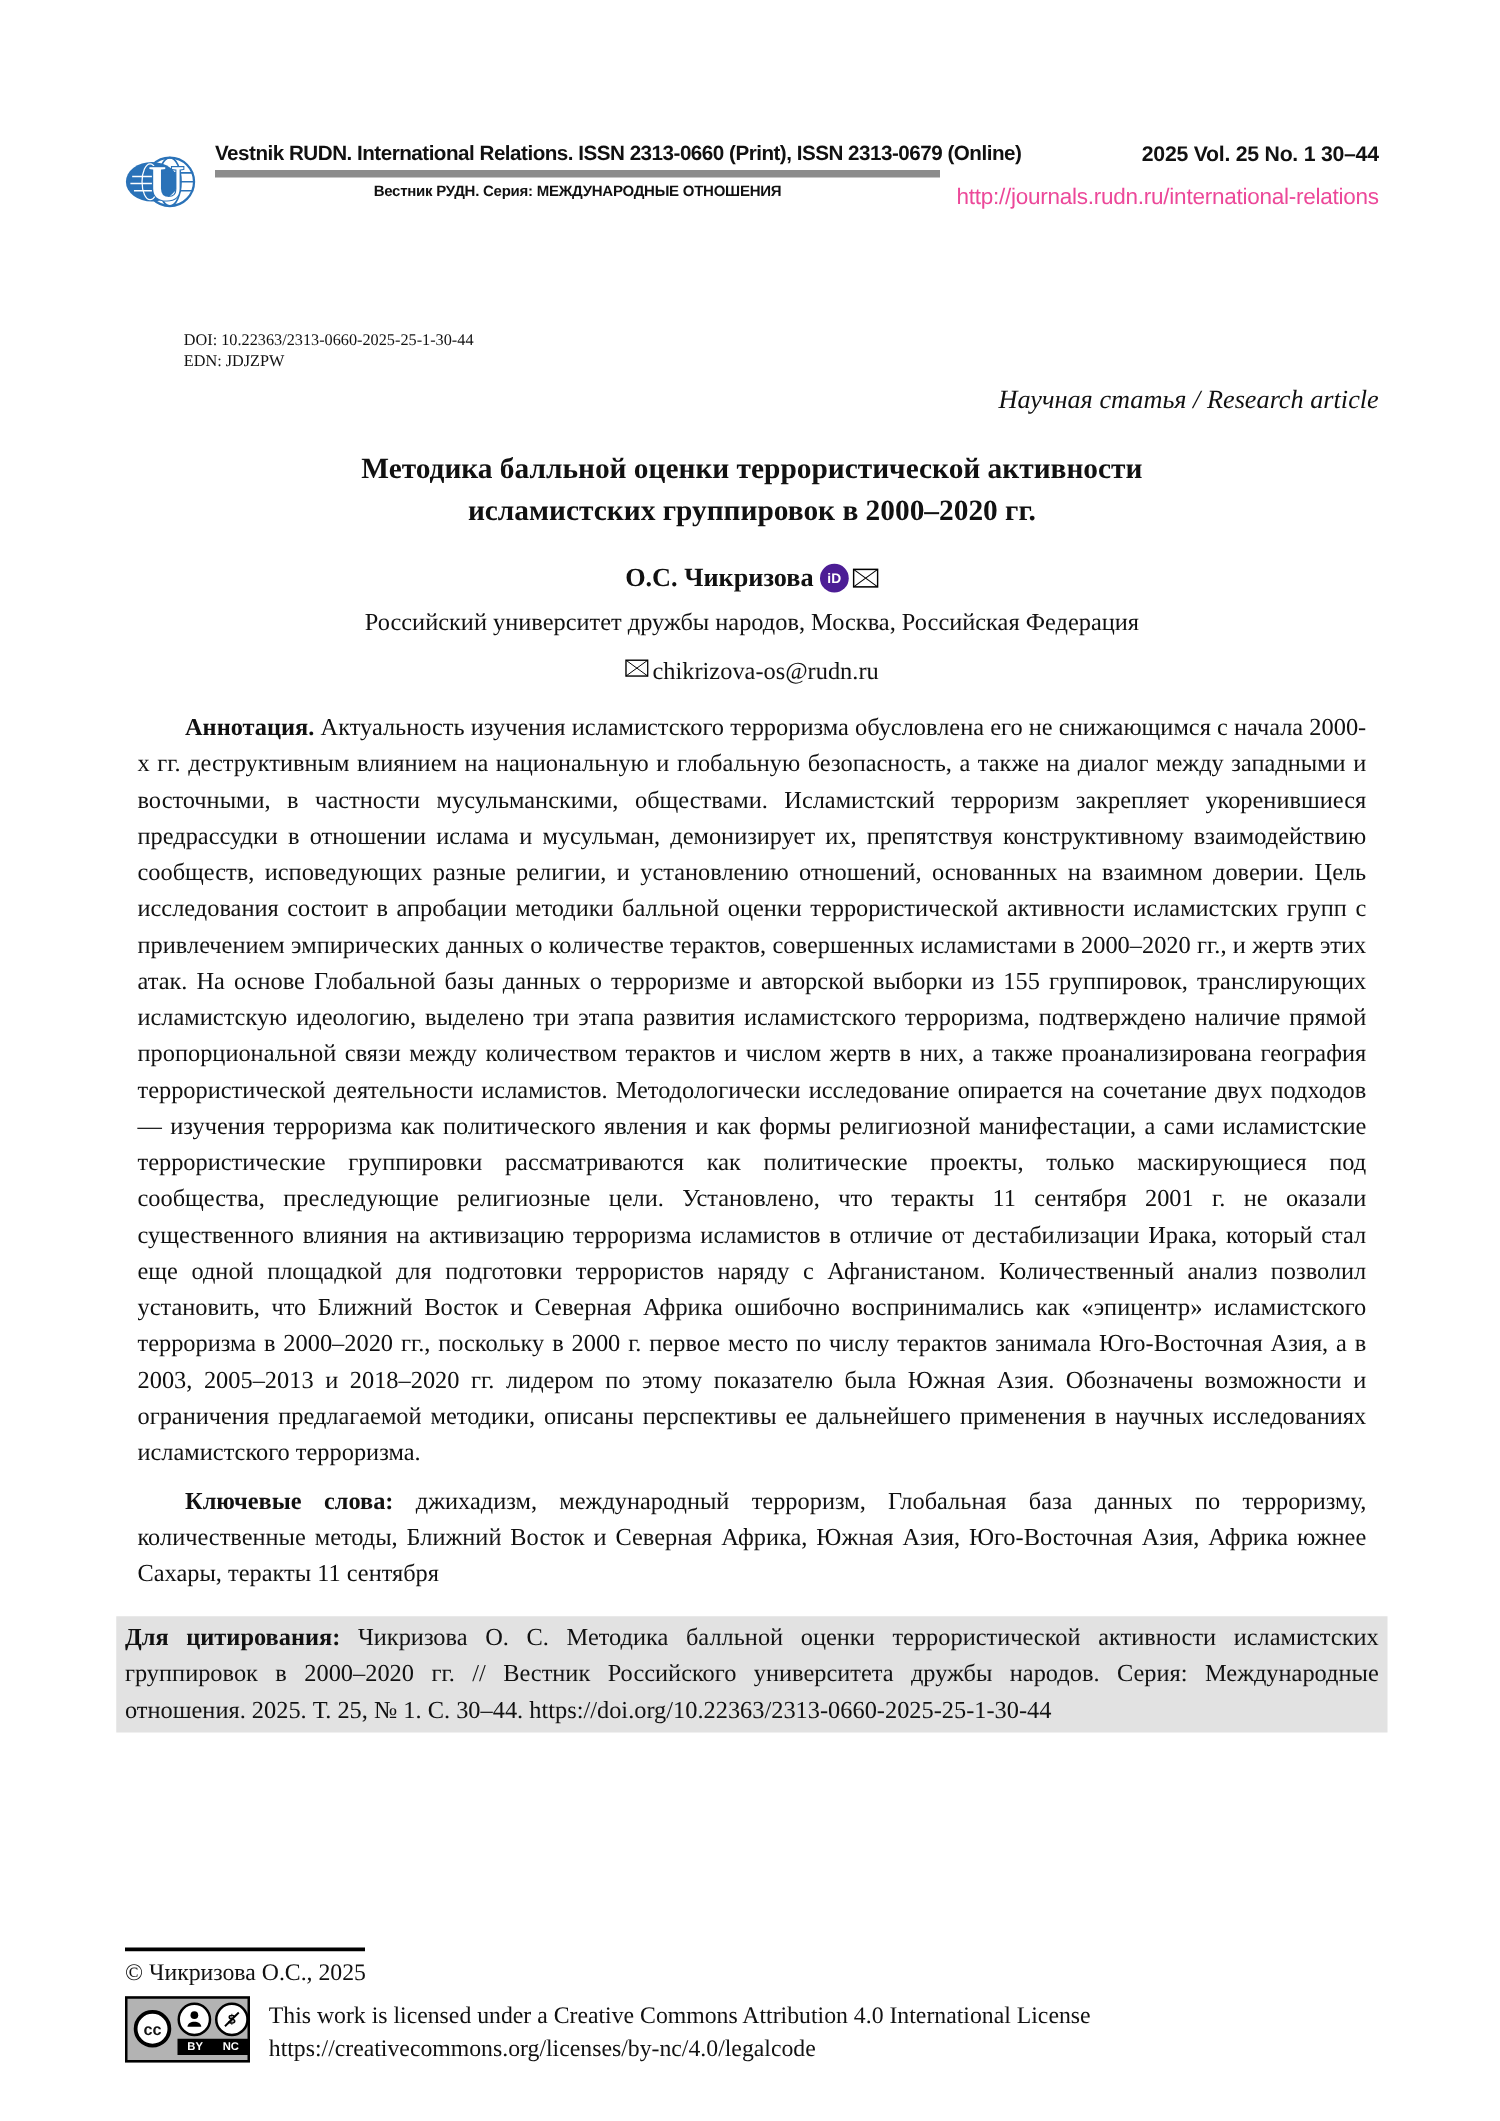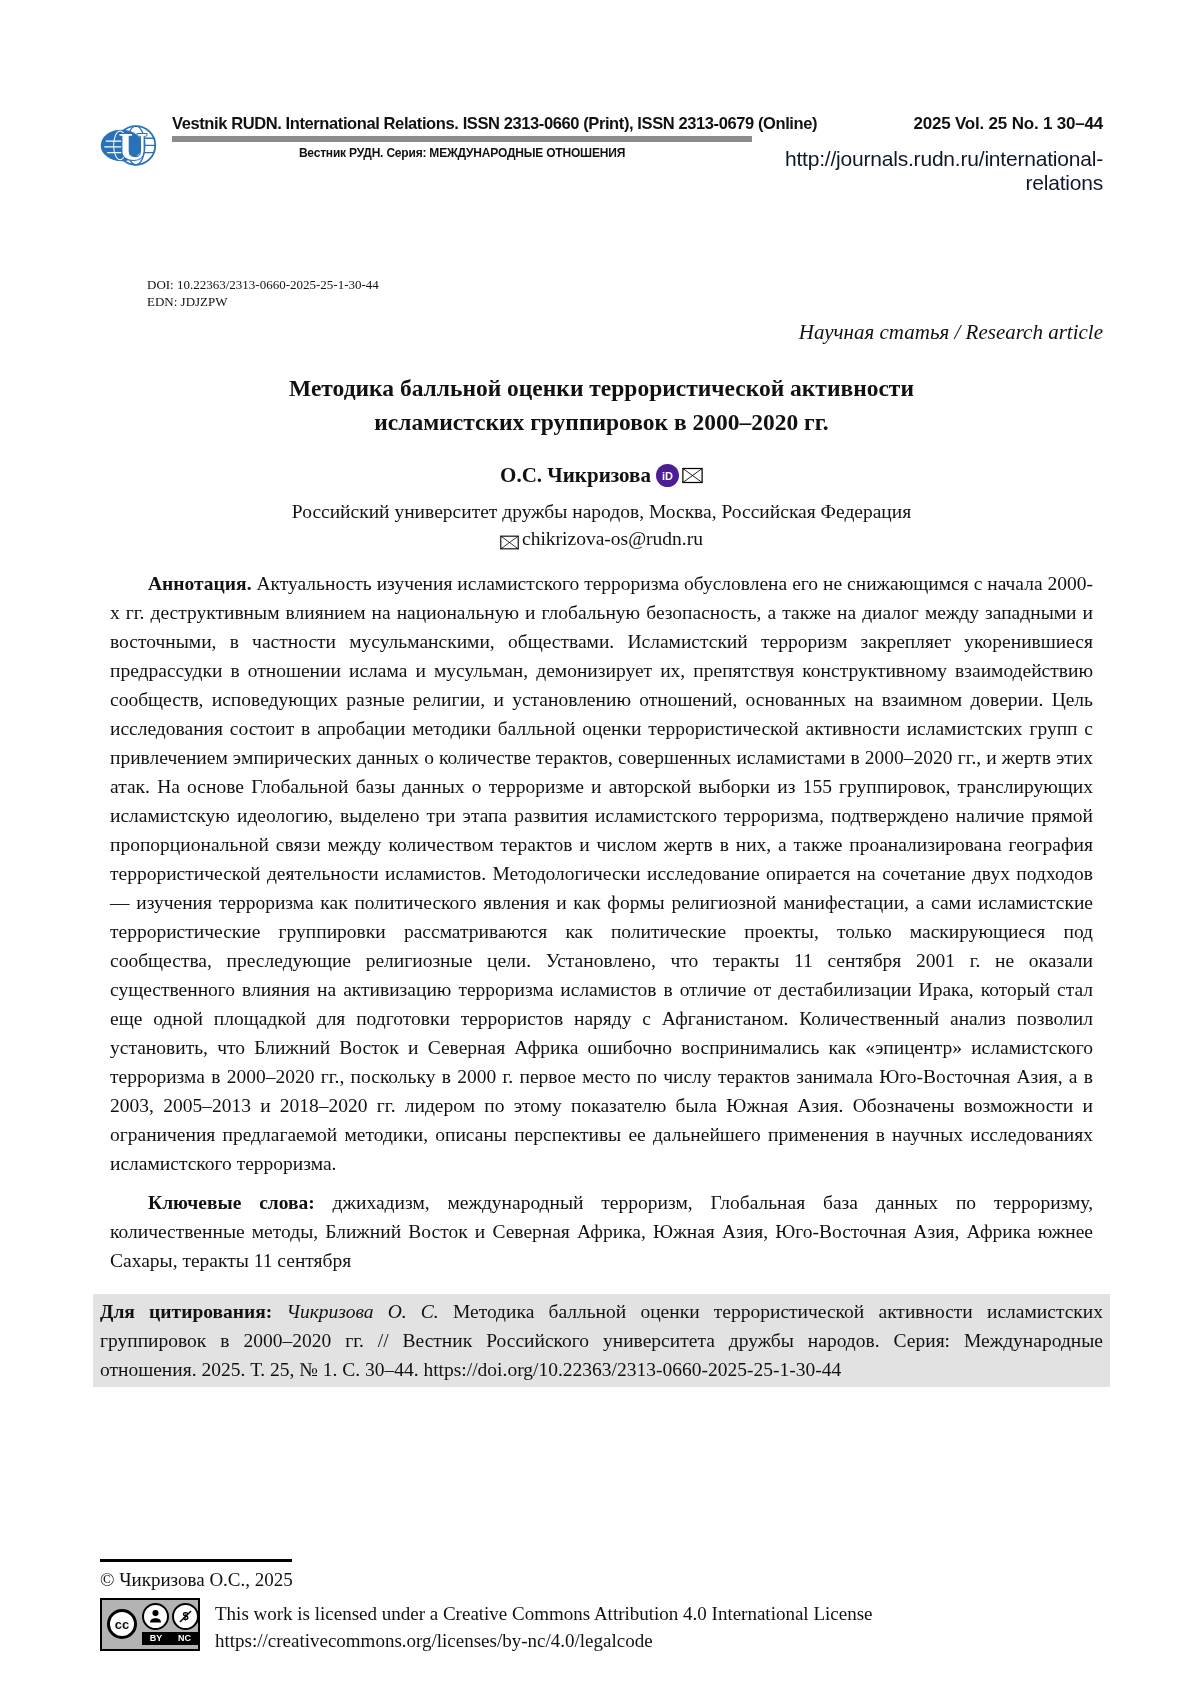--- a/index.html
+++ b/index.html
@@ -11,43 +11,43 @@
 
   
   .header{display:flex;align-items:flex-start;margin-top:104px;}
   .logo{width:66px;height:76px;flex:0 0 66px;margin-right:6px;margin-top:2px;}
   .header-left{width:580px;font-family:"Liberation Sans","DejaVu Sans",sans-serif;}
   .h-line1{font-weight:bold;font-size:16.5px;letter-spacing:-0.4px;white-space:nowrap;padding-top:10px;}
   .h-bar{height:6px;background:#8c8c8c;margin:3px 0 4px 0;}
   .h-line2{font-weight:bold;font-size:12px;letter-spacing:-0.2px;text-align:center;}
   .header-right{margin-left:auto;text-align:right;font-family:"Liberation Sans","DejaVu Sans",sans-serif;padding-top:10px;}
   .h-issue{font-weight:bold;font-size:17px;letter-spacing:-0.2px;white-space:nowrap;}
-  .h-url{font-size:21px;color:#0f172a;margin-top:13px;letter-spacing:-0.2px;}
+  .h-url{font-size:18px;color:#ec4899;margin-top:13px;letter-spacing:-0.2px;}
 
   
   .doi-block{margin-top:82px;font-size:13px;line-height:1.28;margin-left:47px;}
   .article-type{margin-top:10px;text-align:right;font-style:italic;font-size:21px;}
 
   
   .title{margin-top:26px;text-align:center;font-weight:bold;font-size:23.5px;line-height:1.45;}
   .author-row{margin-top:24px;display:flex;justify-content:center;align-items:center;gap:3px;}
   .author-name{font-weight:bold;font-size:21px;}
   .orcid{width:23px;height:23px;border-radius:50%;background:#4c1d95;color:#fff;
     display:inline-flex;align-items:center;justify-content:center;
     font-family:"Liberation Sans",sans-serif;font-size:11px;font-weight:bold;margin-left:2px;}
   .env{width:21px;height:17px;display:inline-block;}
   .affiliation{margin-top:13px;text-align:center;font-size:19.5px;}
-  .email-row{margin-top:5px;display:flex;justify-content:center;align-items:flex-end;gap:3px;font-size:19.5px;}
+  .email-row{margin-top:17px;display:flex;justify-content:center;align-items:flex-start;gap:3px;font-size:19.5px;}
   .env-small{width:19px;height:15px;display:inline-block;}
 
   
   .abstract,.keywords{margin:10px;text-align:justify;font-size:19.5px;line-height:29px;text-indent:38px;}
   .abstract{margin-top:19px;}
   .lbl{font-weight:bold;}
-  .it{font-style:italic;}
+  .it{}
 
   
   .gray-block{background:#e2e2e2;padding:3px 7px;font-size:19.5px;line-height:29px;text-align:justify;}
   .conflict{margin-top:47px;margin-left:-7px;margin-right:-7px;}
   .citation{margin-top:19px;margin-left:-7px;margin-right:-7px;}
 
   
   .footnote-rule{margin-top:172px;width:192px;height:2.5px;background:#000;}
   .copyright{margin-top:7px;font-size:19px;}
   .cc-row{margin-top:7px;display:flex;align-items:flex-start;gap:15px;}

